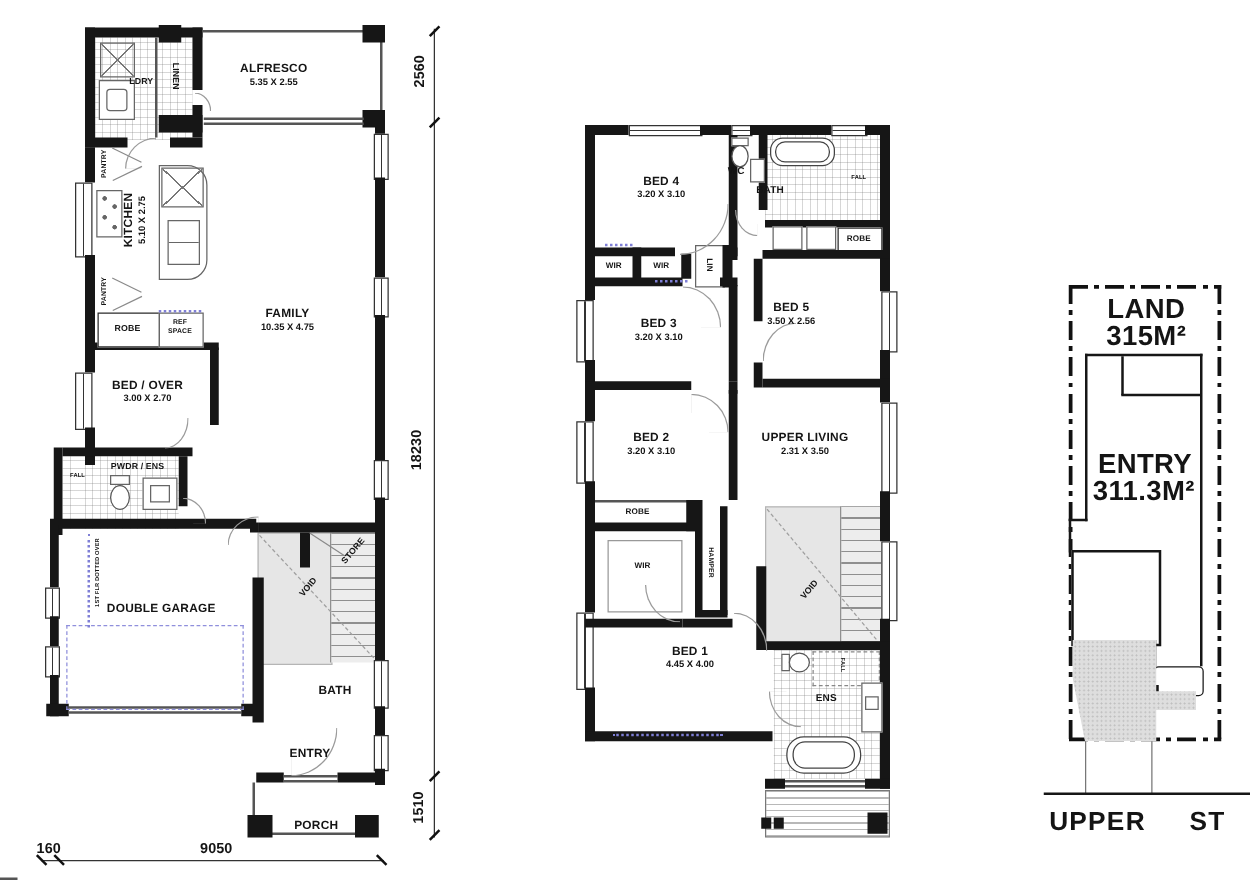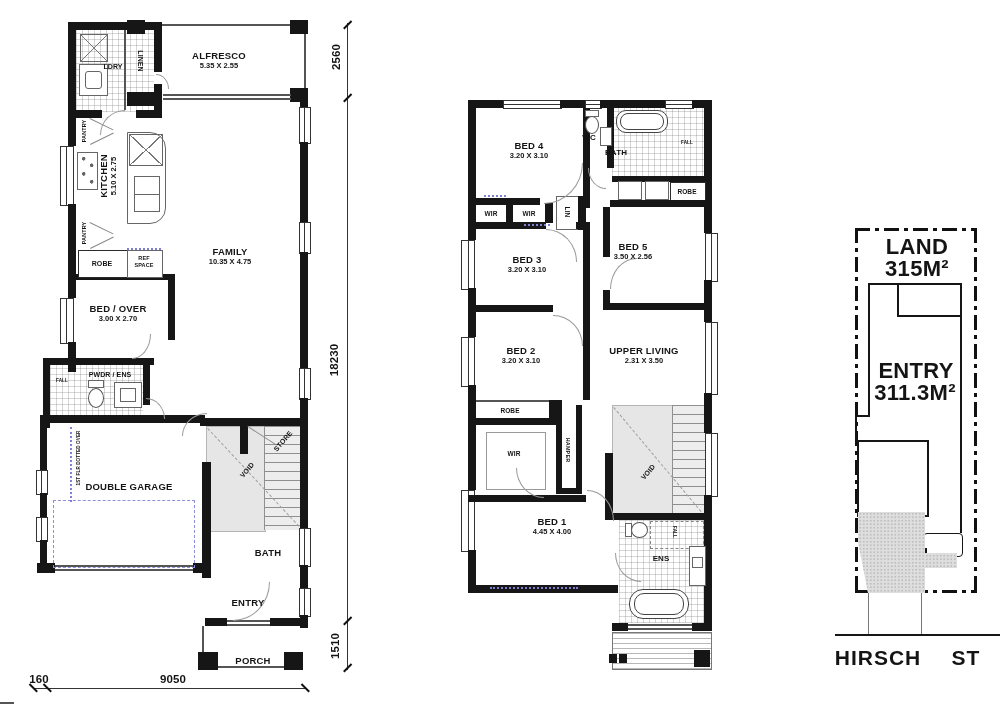--- a/index.html
+++ b/index.html
@@ -375,16 +375,16 @@
   <div style="position:absolute;left:857px;top:440px;width:68px;height:73px;border:2.5px solid #161616;background:#fff"></div>
   <div class="ln" style="left:923px;top:512px;width:1.5px;height:22px;background:#161616"></div>
   <div style="position:absolute;left:923px;top:533px;width:38px;height:22px;border:1.5px solid #161616;border-radius:4px;background:#fff"></div>
   <div class="w" style="left:919px;top:548px;width:8px;height:8px"></div>
   <div class="lbl siteA" style="left:916px;top:371px">ENTRY</div>
   <div class="lbl siteA" style="left:915px;top:393px">311.3M²</div>
   <div class="drive"></div>
   <div class="thin" style="left:868px;top:593px;width:1px;height:42px;background:#777"></div>
   <div class="thin" style="left:921px;top:593px;width:1px;height:42px;background:#777"></div>
   <div class="ln" style="left:835px;top:634px;width:165px;height:1.8px;background:#161616"></div>
-  <div class="lbl street" style="left:878px;top:658px">HIRSCH</div>
+  <div class="lbl street" style="left:878px;top:658px">UPPER</div>
   <div class="lbl street" style="left:966px;top:658px">ST</div>
 
 </div>
 
 </body></html>

